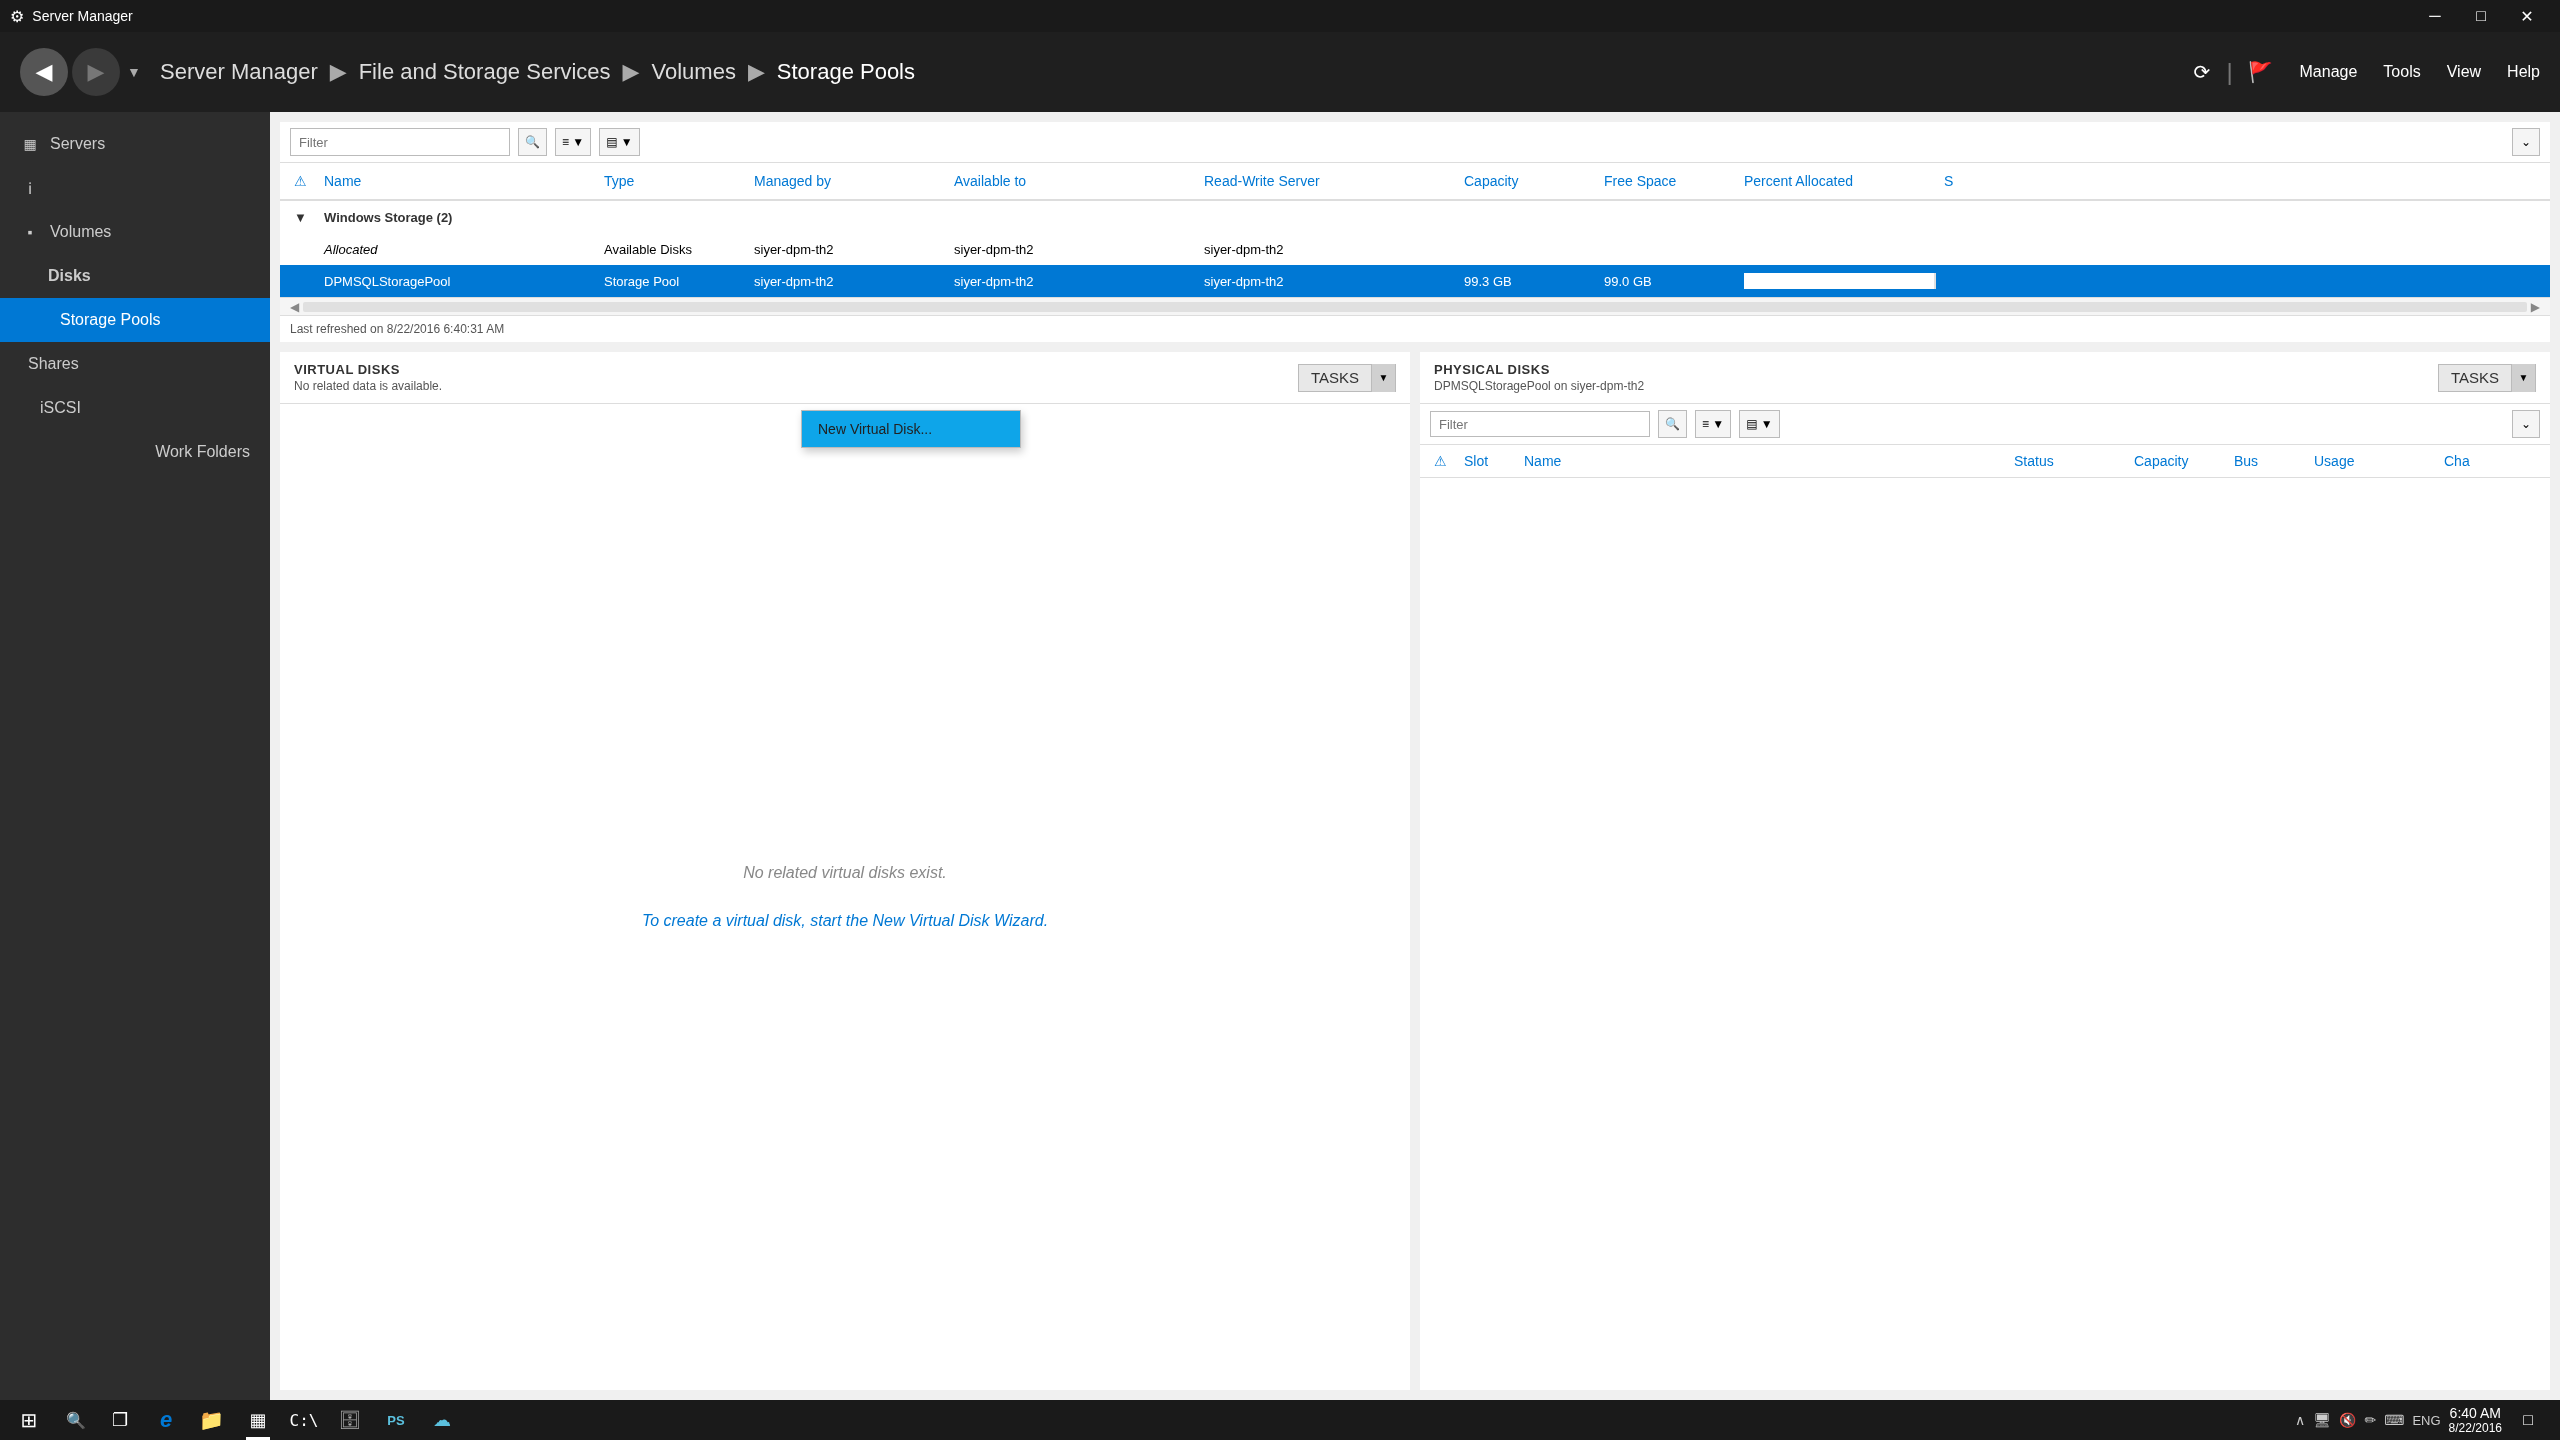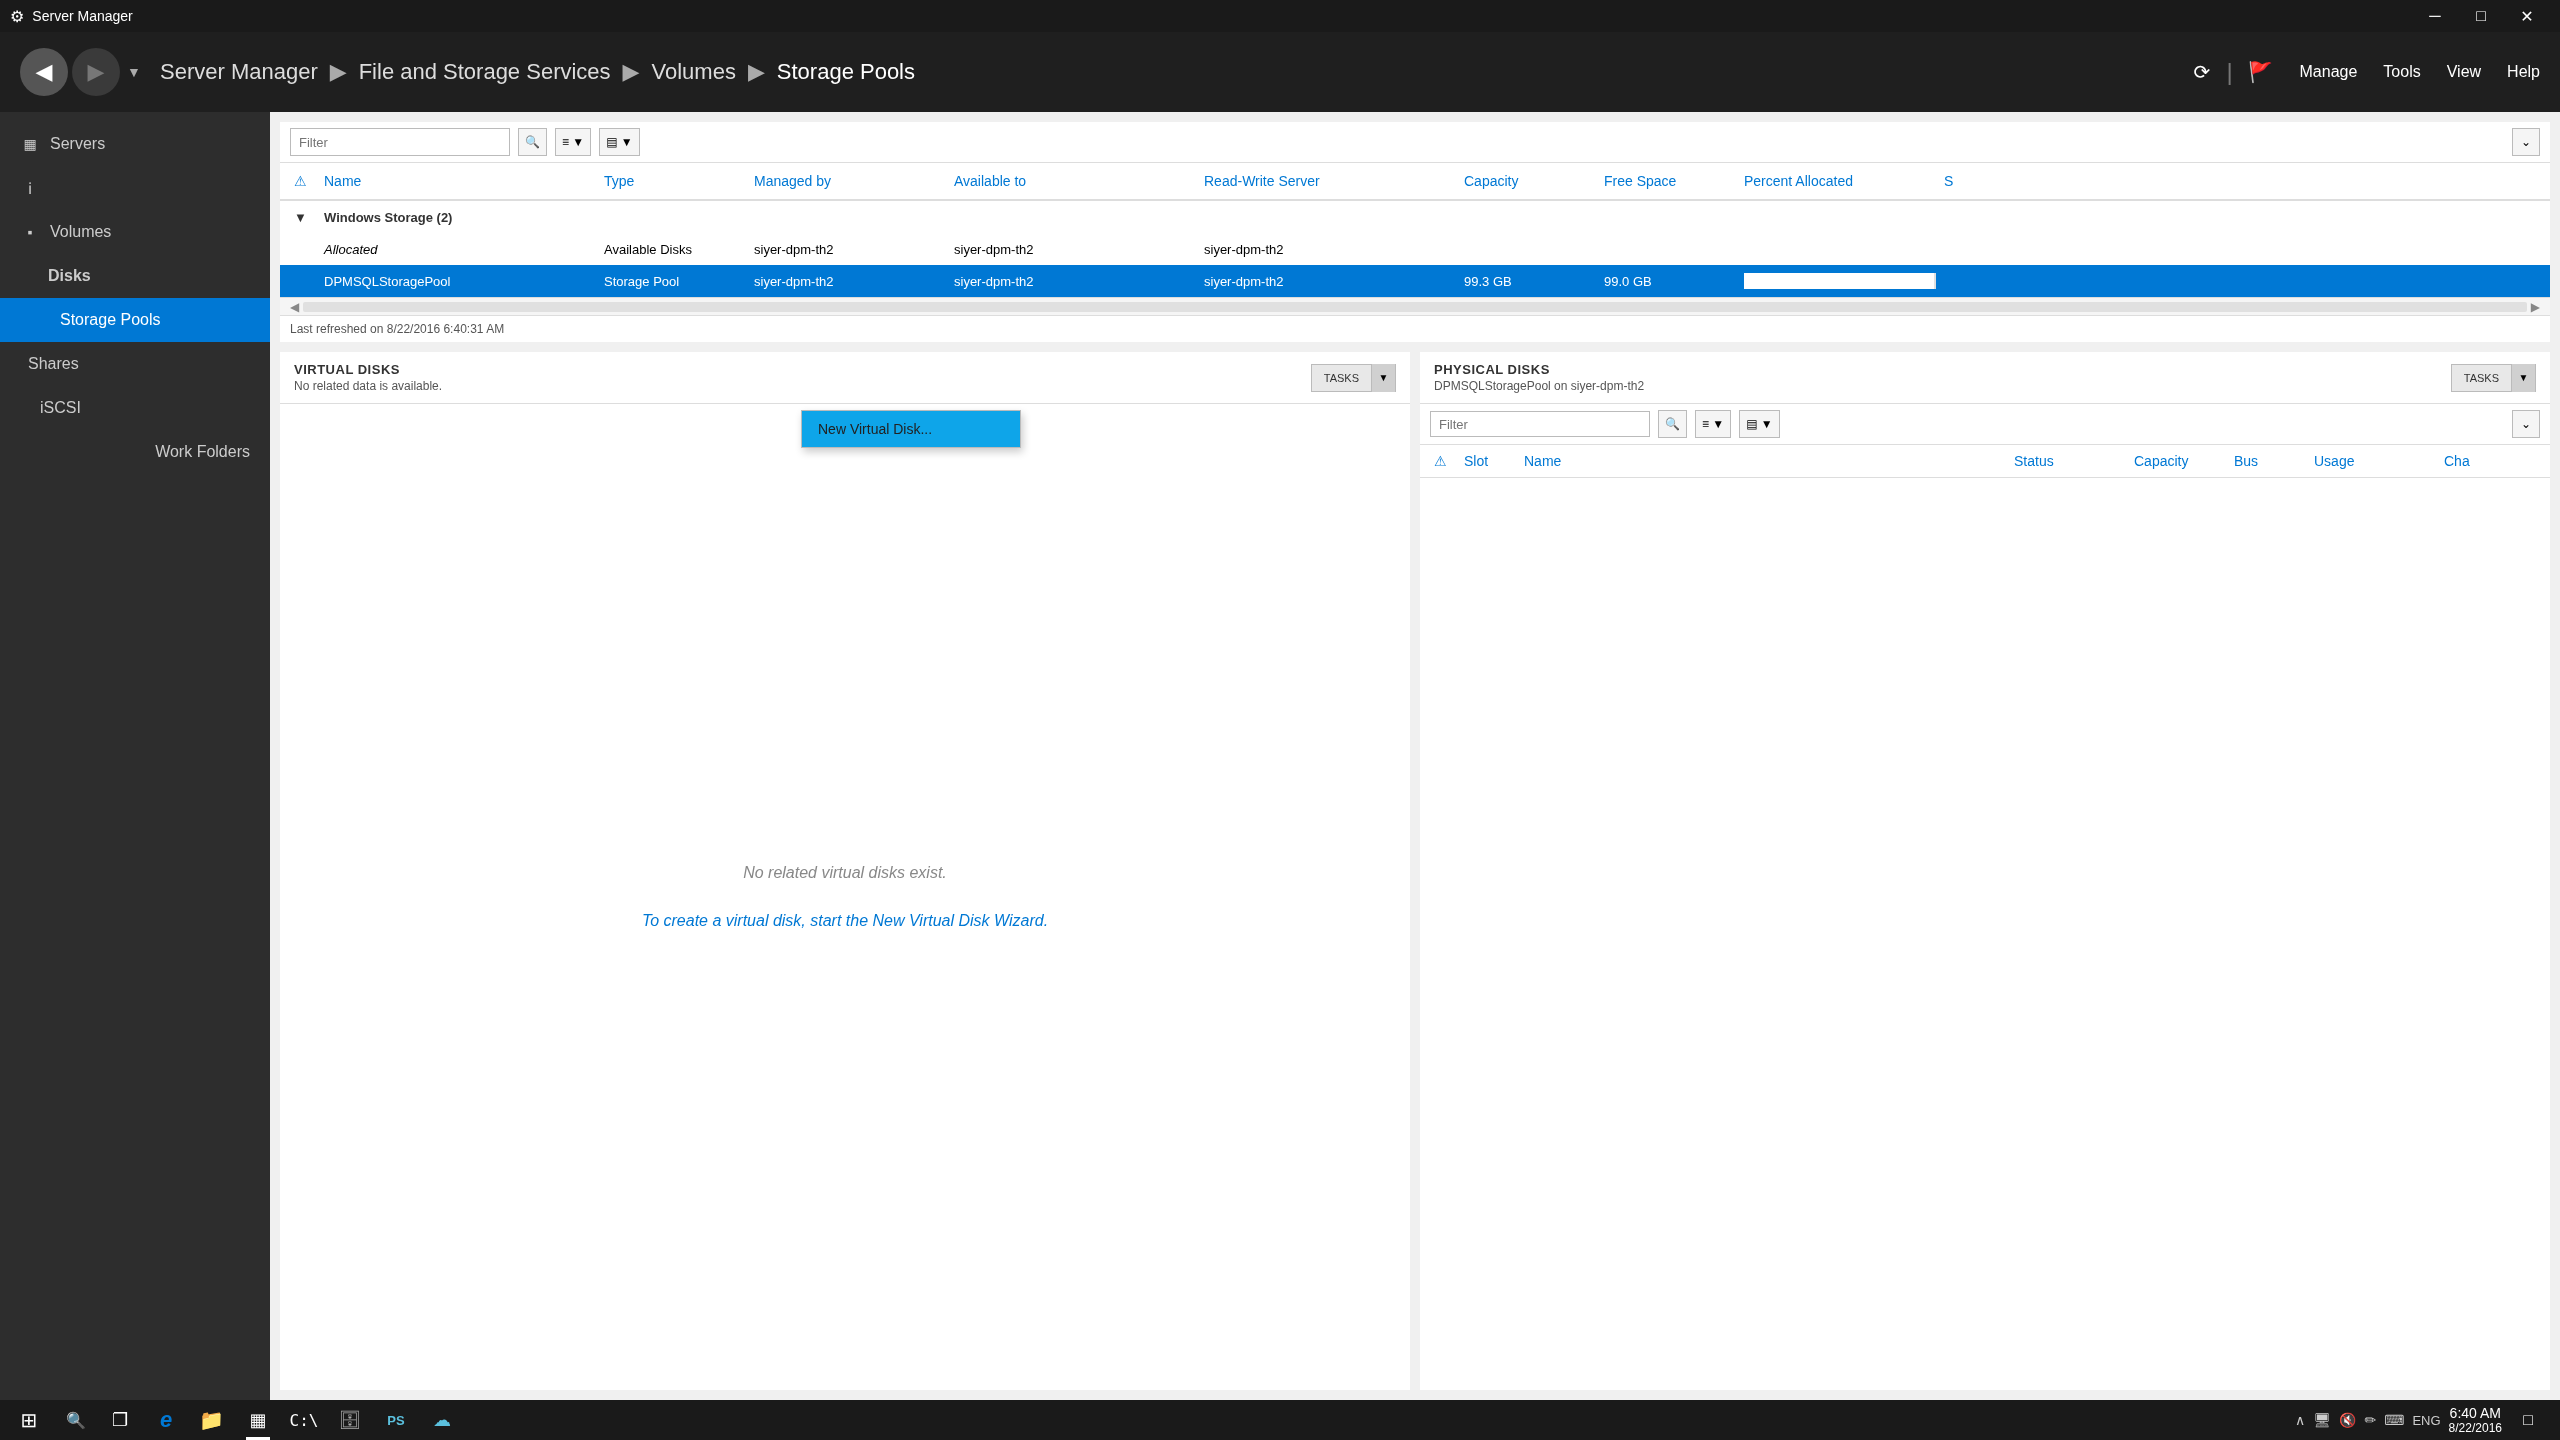--- a/index.html
+++ b/index.html
@@ -241,21 +241,21 @@
     .tasks-btn {
       display: flex;
       align-items: center;
       background: #e8e8e8;
       border: 1px solid #bbb;
       height: 28px;
       cursor: pointer;
     }
     .tasks-btn-label {
       padding: 0 12px;
-      font-size: 11px;
+      font-size: 15px;
       color: #333;
     }
     .tasks-btn-arrow {
       width: 24px;
       height: 28px;
       background: #d0d0d0;
       border-left: 1px solid #bbb;
       display: flex; align-items: center; justify-content: center;
       font-size: 10px;
     }

